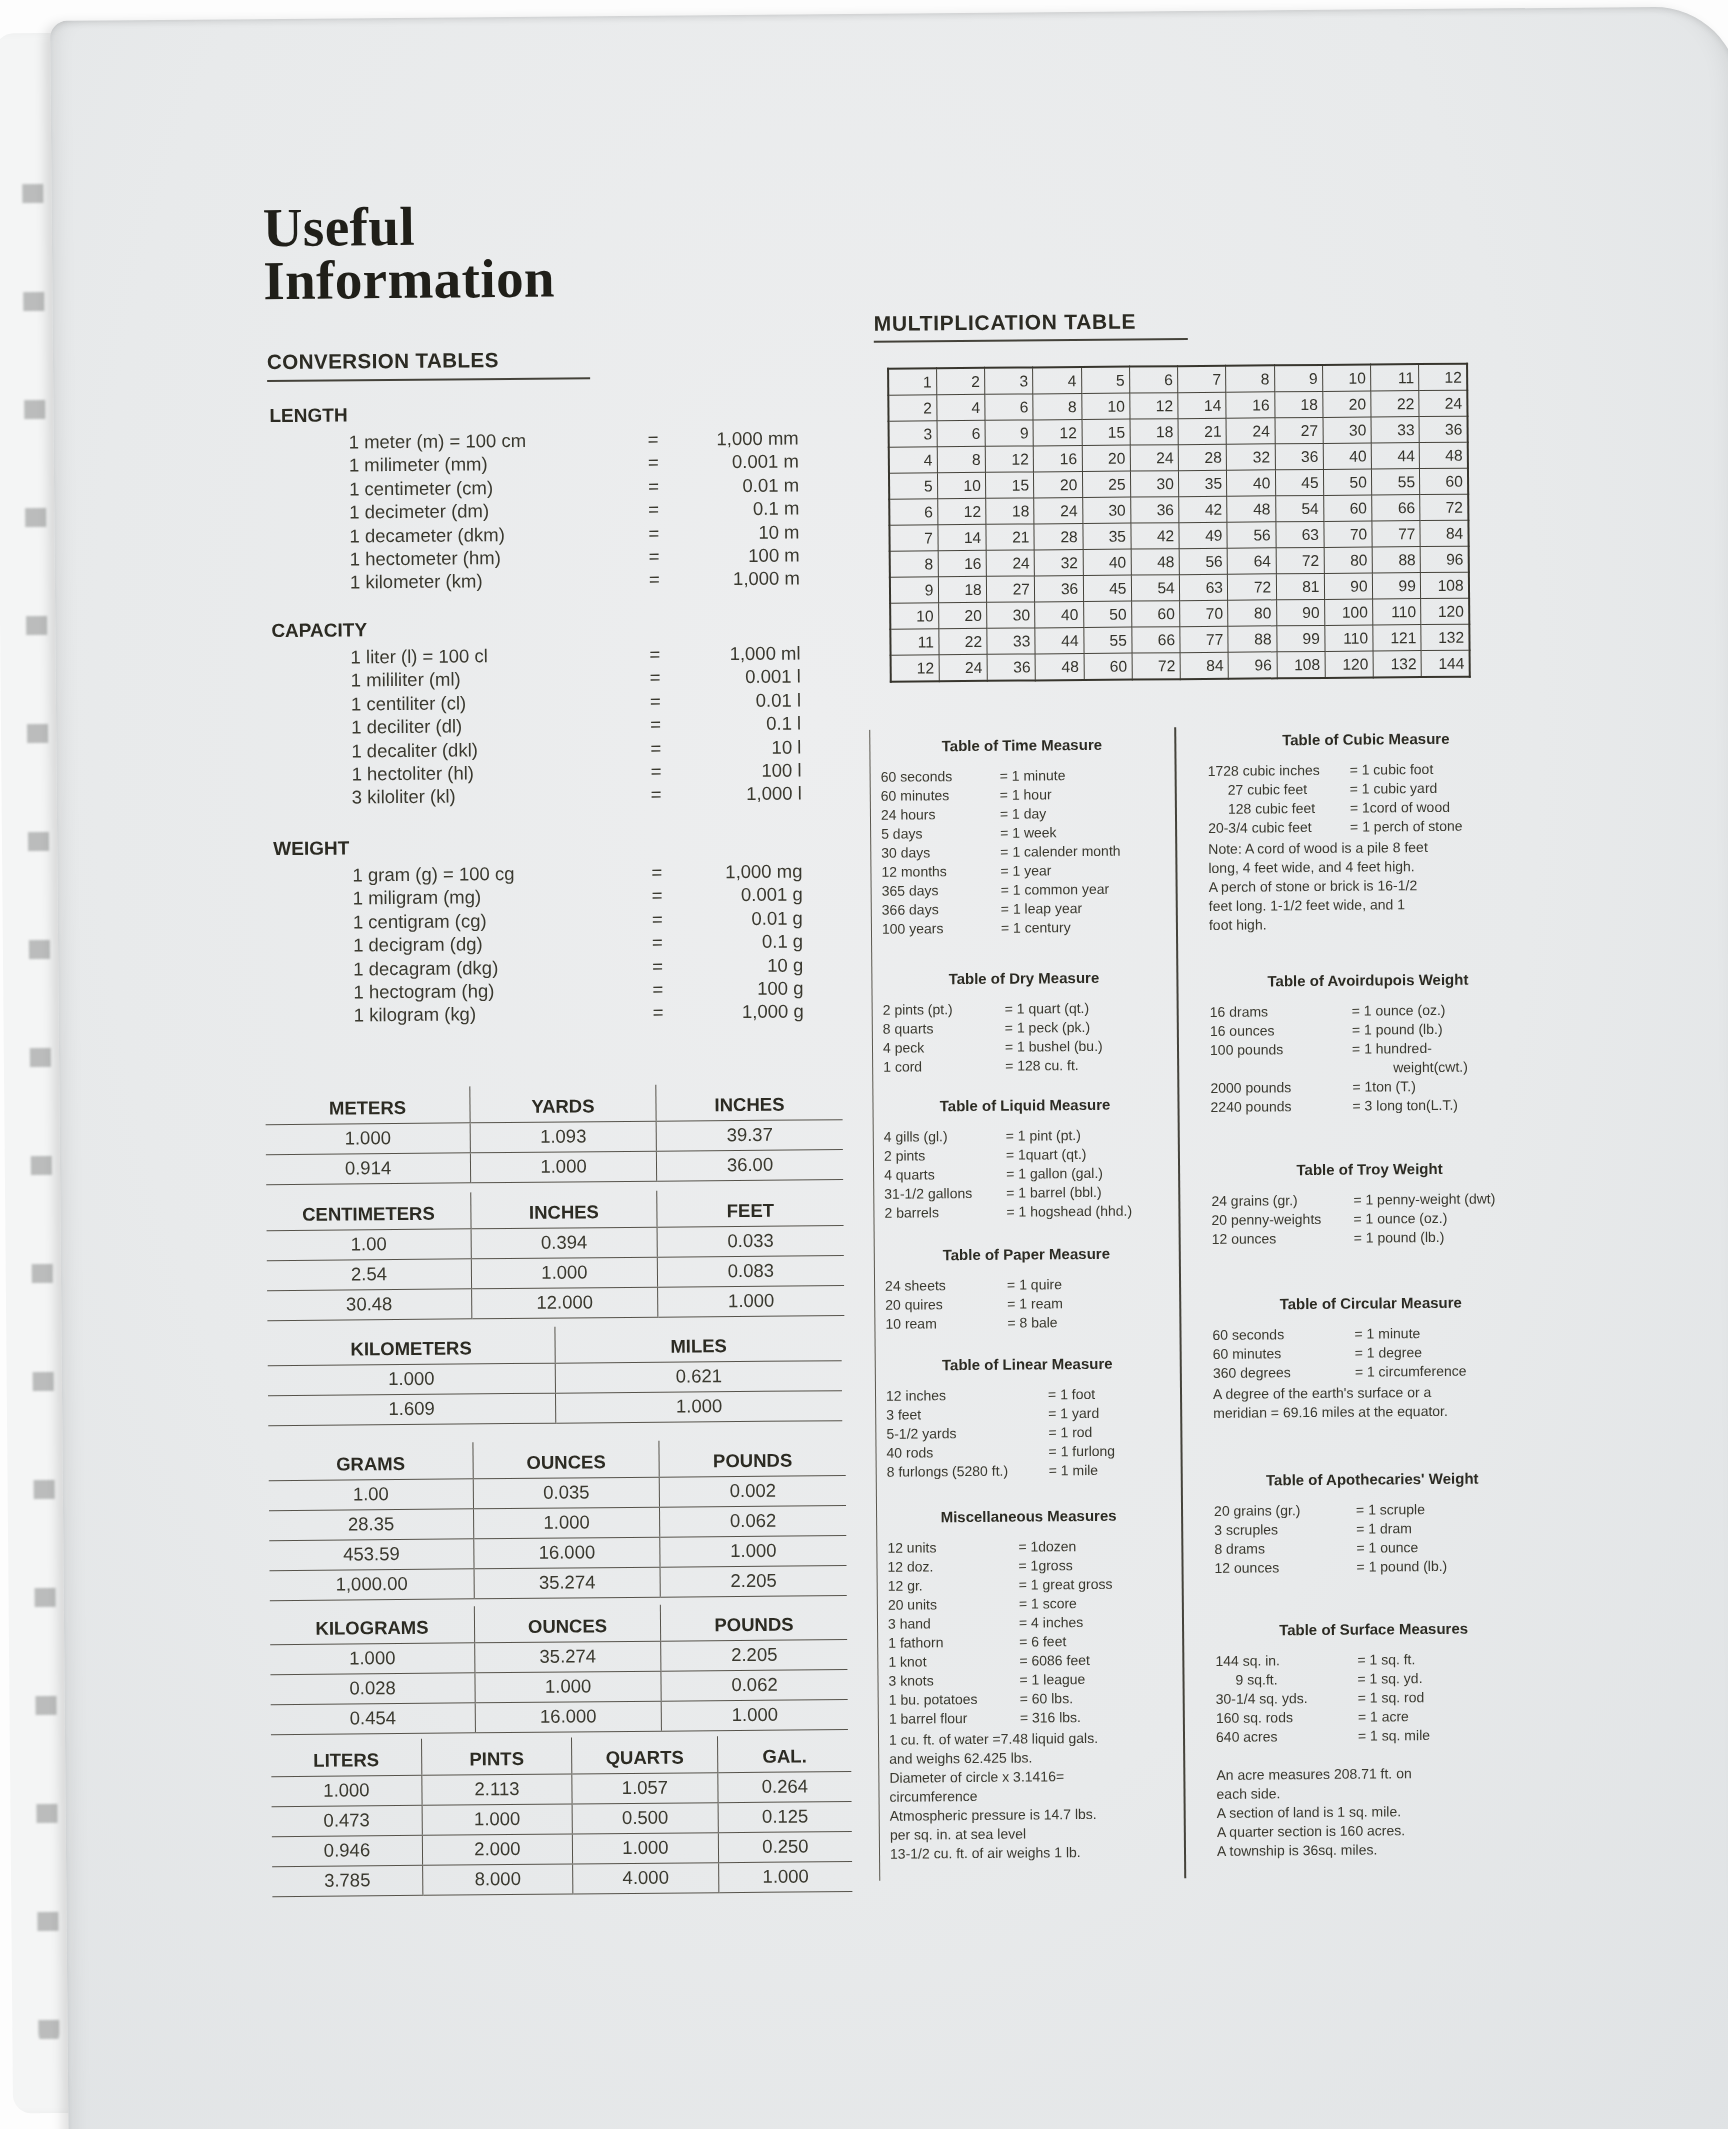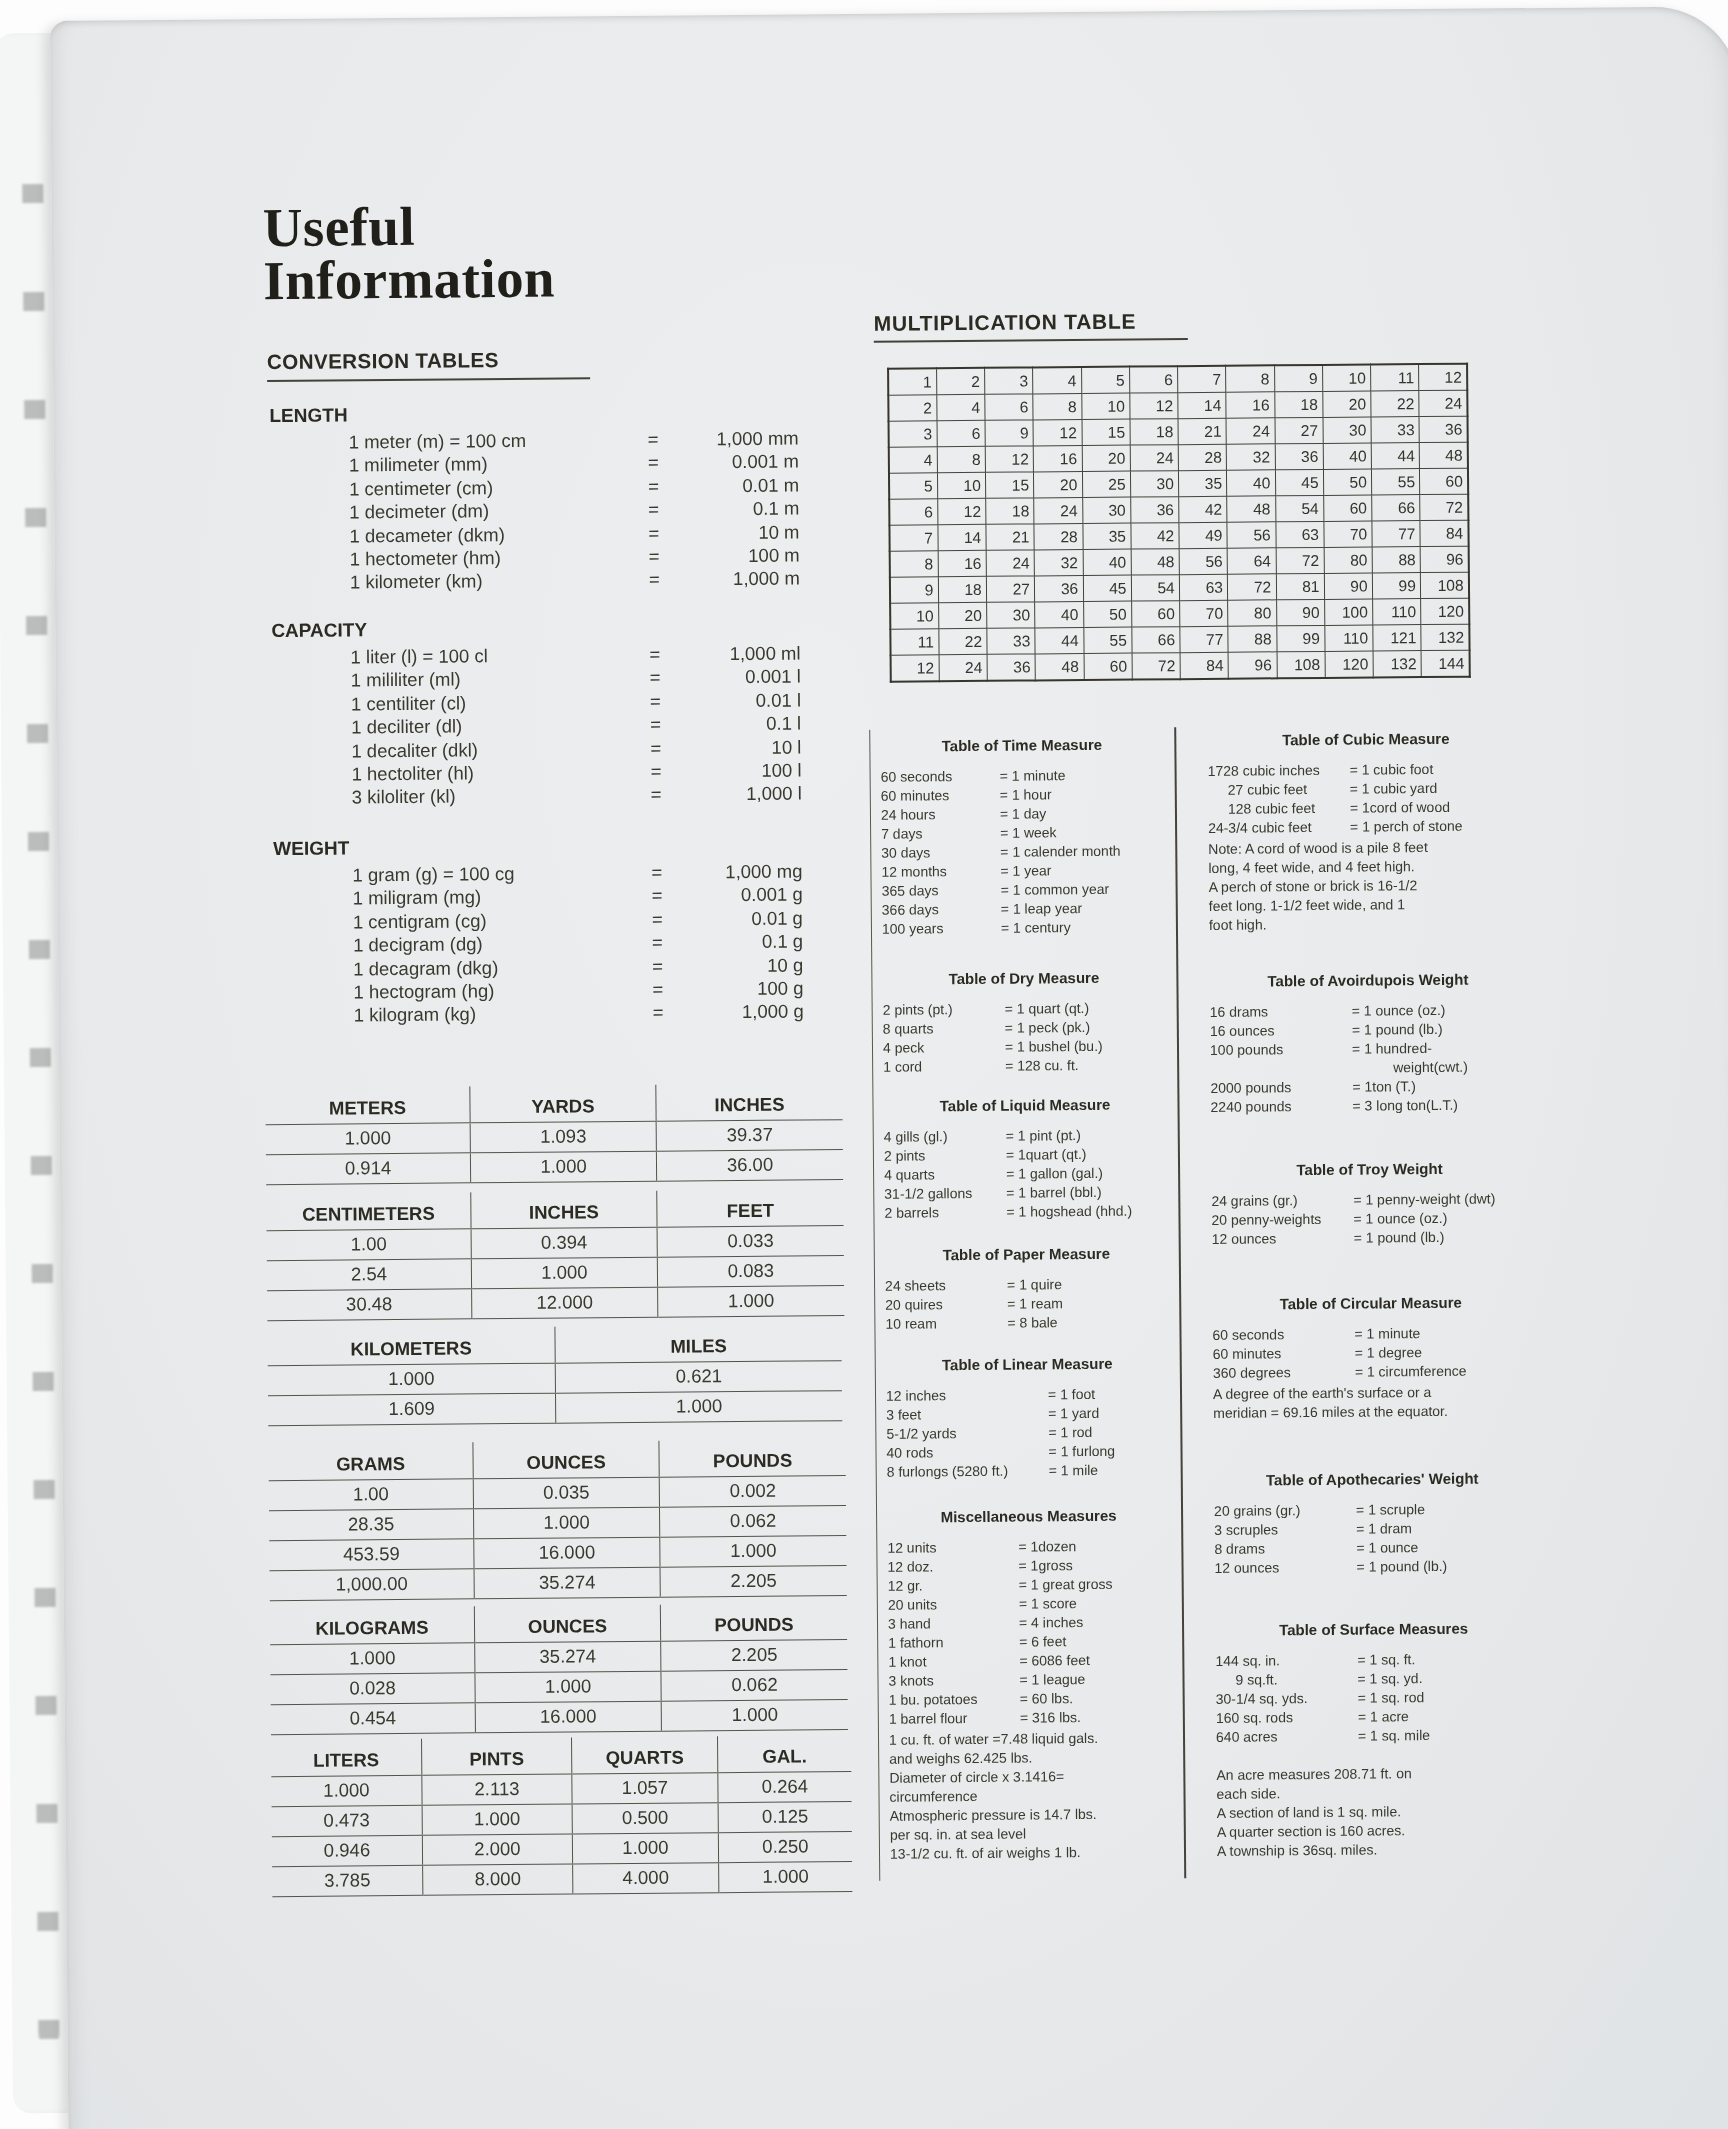--- a/index.html
+++ b/index.html
@@ -601,21 +601,21 @@
             </div>
             <div class="measure-row">
               <span class="ms-l">60 minutes</span>
               <span class="ms-r">= 1 hour</span>
             </div>
             <div class="measure-row">
               <span class="ms-l">24 hours</span>
               <span class="ms-r">= 1 day</span>
             </div>
             <div class="measure-row">
-              <span class="ms-l">7 days</span>
+              <span class="ms-l">5 days</span>
               <span class="ms-r">= 1 week</span>
             </div>
             <div class="measure-row">
               <span class="ms-l">30 days</span>
               <span class="ms-r">= 1 calender month</span>
             </div>
             <div class="measure-row">
               <span class="ms-l">12 months</span>
               <span class="ms-r">= 1 year</span>
             </div>
@@ -786,21 +786,21 @@
             </div>
             <div class="measure-row">
               <span class="ms-l ind">27 cubic feet</span>
               <span class="ms-r">= 1 cubic yard</span>
             </div>
             <div class="measure-row">
               <span class="ms-l ind">128 cubic feet</span>
               <span class="ms-r">= 1cord of wood</span>
             </div>
             <div class="measure-row">
-              <span class="ms-l">24-3/4 cubic feet</span>
+              <span class="ms-l">20-3/4 cubic feet</span>
               <span class="ms-r">= 1 perch of stone</span>
             </div>
           </div>
           <div class="measure-notes">
             <div class="measure-note">Note: A cord of wood is a pile 8 feet</div>
             <div class="measure-note">long, 4 feet wide, and 4 feet high.</div>
             <div class="measure-note">A perch of stone or brick is 16-1/2</div>
             <div class="measure-note">feet long. 1-1/2 feet wide, and 1</div>
             <div class="measure-note">foot high.</div>
           </div>

